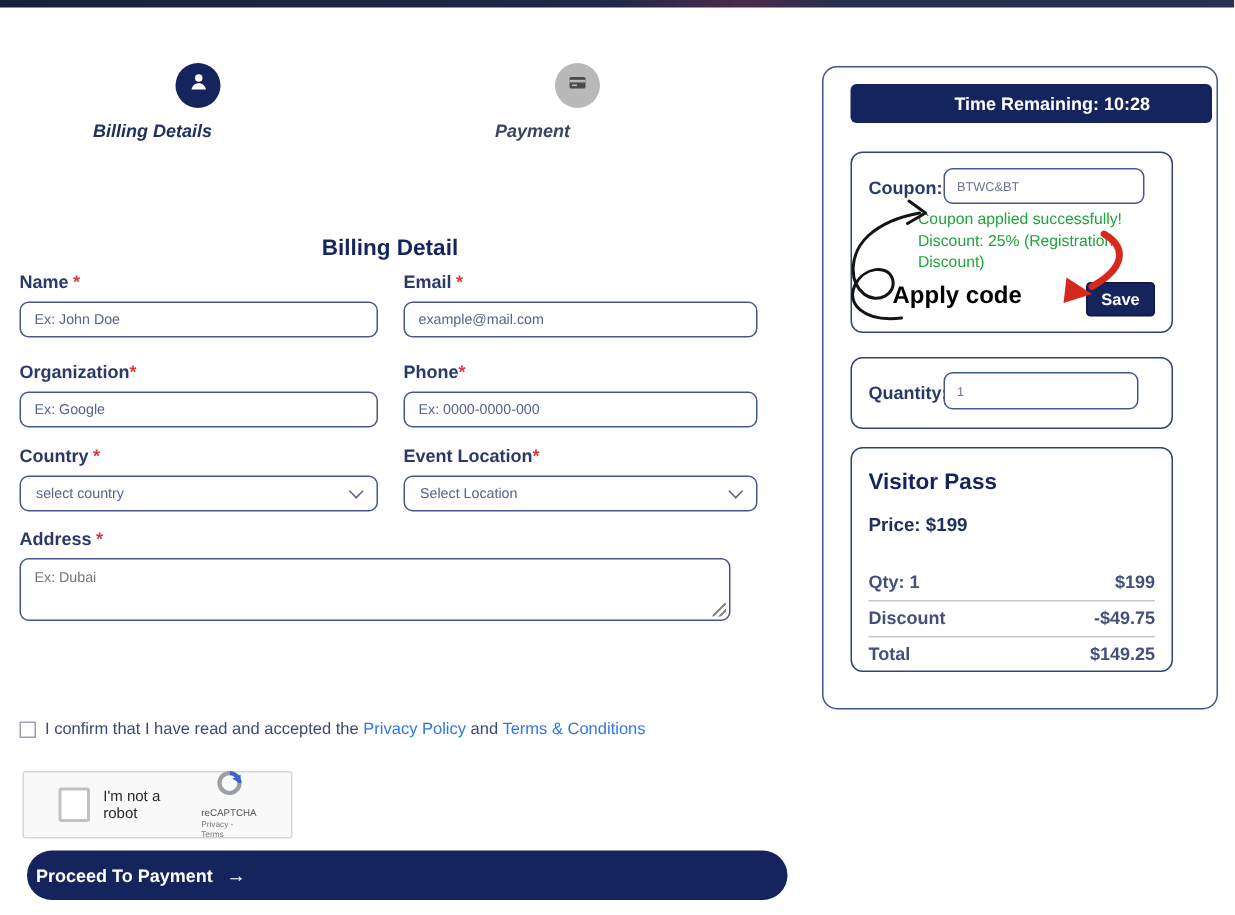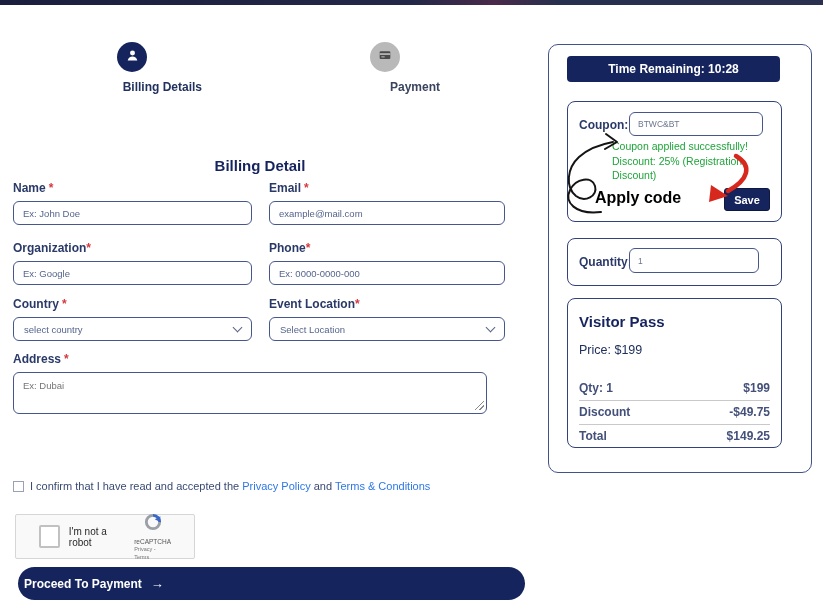--- a/index.html
+++ b/index.html
@@ -4,21 +4,21 @@
 <style>
   html,body{margin:0;padding:0;background:#fff;}
   #canvas{position:relative;width:823px;height:610px;background:#fff;overflow:hidden;
           font-family:"Liberation Sans",sans-serif;}
 
   
   #top-strip{position:absolute;left:0;top:0;width:823px;height:5px;
     background:linear-gradient(90deg,#1a1f3d 0%,#232848 50%,#4a2a4a 60%,#27304e 68%,#2a3050 100%);}
 
   
-  .step{position:absolute;top:42px;text-align:right;}
+  .step{position:absolute;top:42px;text-align:left;font-style:italic;}
   #step-billing{left:62px;width:140px;}
   #step-payment{left:330px;width:110px;}
   .step-circle{width:30px;height:30px;border-radius:50%;margin:0 auto 8px;display:flex;
                align-items:center;justify-content:center;}
   .step-circle.active{background:#16245e;}
   .step-circle.inactive{background:#b9b9b9;}
   .step-label{font-size:12px;font-weight:700;color:#22325f;}
   #step-payment .step-label{color:#3a445f;}
 
   
@@ -70,41 +70,41 @@
   #proceed{position:absolute;left:18px;top:567px;width:507px;height:33px;border-radius:17px;
            background:#16245e;color:#fff;font-weight:700;font-size:12px;display:flex;
            align-items:center;justify-content:flex-start;gap:9px;cursor:pointer;border:none;}
   #proceed .arrow{font-size:13px;font-weight:400;}
 
   
   #sidebar{position:absolute;left:548px;top:44px;width:262px;height:427px;
            border:1.6px solid #43538a;border-radius:10px;background:#fff;}
   #time-banner{position:absolute;left:567px;top:56px;width:213px;height:26px;background:#16245e;
                border-radius:4px;color:#fff;font-weight:700;font-size:12px;display:flex;
-               align-items:center;justify-content:center;}
+               align-items:center;justify-content:center;padding-left:28px;}
   .sb-box{position:absolute;left:567px;width:213px;border:1.4px solid #33427a;border-radius:8px;background:#fff;}
   #coupon-box{top:101px;height:119px;}
   #coupon-label{position:absolute;left:11px;top:16px;font-size:12px;font-weight:700;color:#2a3a68;}
   #coupon-input{position:absolute;left:61px;top:10px;width:134px;height:24px;border:1.2px solid #47568c;
                 border-radius:6px;font-size:8.5px;color:#6c7691;padding:0 8px;box-sizing:border-box;outline:none;}
   #coupon-msg{position:absolute;left:44px;top:37px;width:154px;font-size:10.5px;line-height:14.5px;color:#1fa43a;}
   #coupon-msg span{display:block;}
   #save-btn{position:absolute;left:156px;top:86px;width:44px;height:21px;background:#16245e;
             border:1px solid #0e1840;color:#fff;font-size:11px;font-weight:700;border-radius:3px;
             display:flex;align-items:center;justify-content:center;cursor:pointer;}
   #apply-code{position:absolute;left:27px;top:87px;font-size:16px;font-weight:800;color:#000;}
 
   #qty-box{top:238px;height:46px;}
   #qty-label{position:absolute;left:11px;top:16px;font-size:12px;font-weight:700;color:#2a3a68;}
   #qty-input{position:absolute;left:61px;top:9px;width:130px;height:25px;border:1.2px solid #47568c;
              border-radius:6px;font-size:8.5px;color:#6c7691;padding:0 8px;box-sizing:border-box;outline:none;}
 
   #vp-box{top:298px;height:148px;}
   #vp-title{position:absolute;left:11px;top:14px;font-size:15px;font-weight:700;color:#16245e;}
-  #vp-price{position:absolute;left:11px;top:44px;font-size:12.5px;font-weight:400;color:#20305e;}
+  #vp-price{position:absolute;left:11px;top:44px;font-size:12.5px;font-weight:700;color:#20305e;}
   #vp-rows{position:absolute;left:11px;top:78px;width:191px;}
   .srow{display:flex;justify-content:space-between;font-size:12px;font-weight:700;color:#43507a;
         padding:4px 0 5px 0;}
   .srow.sep{border-bottom:1px solid #c9c9c9;}
 
   #annotations{position:absolute;left:555px;top:128px;width:235px;height:100px;pointer-events:none;}
 </style>
 </head>
 <body>
 

